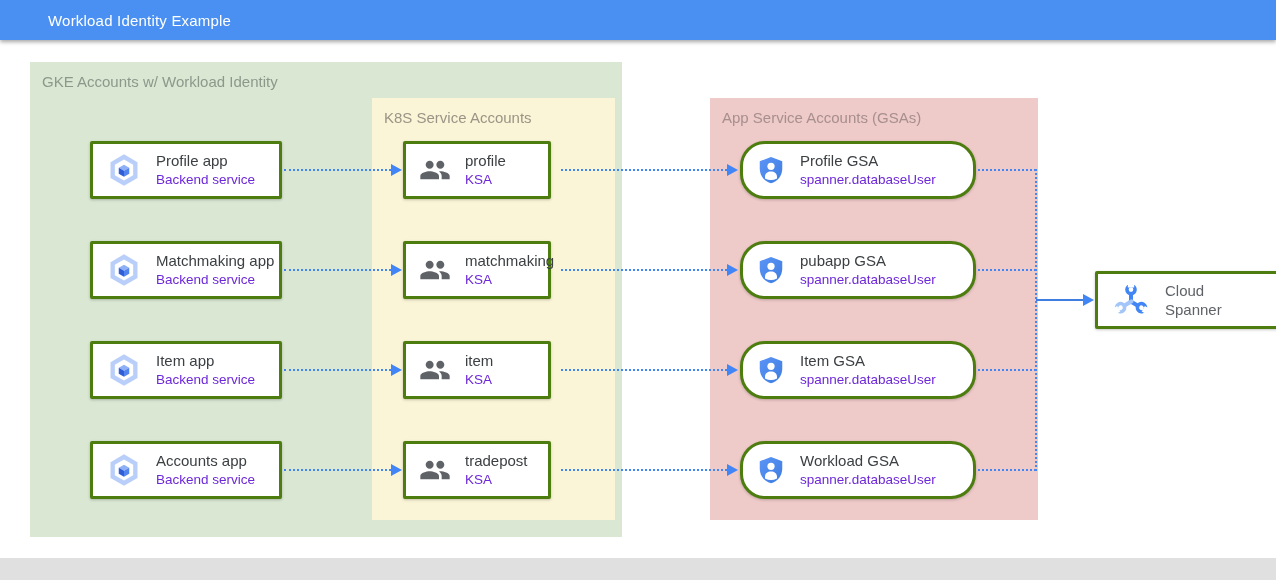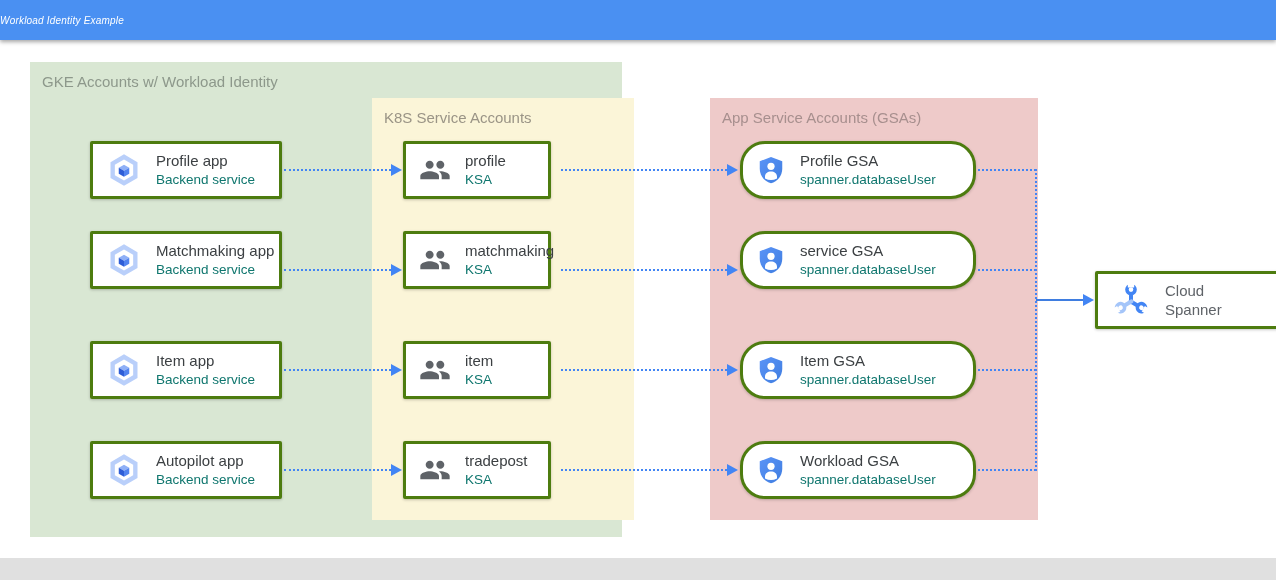--- a/index.html
+++ b/index.html
@@ -2,44 +2,44 @@
 <html><head>
 <meta charset="utf-8">
 <style>
   html,body{margin:0;padding:0;background:#ffffff;}
   .canvas{position:relative;width:1276px;height:580px;background:#ffffff;overflow:hidden;
           font-family:"Liberation Sans","DejaVu Sans",sans-serif;}
 
   
   .titlebar{position:absolute;left:0;top:0;width:1276px;height:40px;background:#4a90f2;
             box-shadow:0 2px 4px rgba(0,0,0,.35);display:flex;align-items:center;z-index:5;}
-  .titlebar .ttl{color:#ffffff;font-size:10px;letter-spacing:.2px;font-style:italic;}
+  .titlebar .ttl{margin-left:48px;color:#ffffff;font-size:15px;letter-spacing:.2px;}
 
   
   .footerbar{position:absolute;left:0;top:558px;width:1276px;height:22px;background:#e0e0e0;}
 
   
   .zone{position:absolute;box-sizing:border-box;}
   .zone .zlabel{position:absolute;left:12px;top:11px;font-size:15px;}
   .zone-gke{left:30px;top:62px;width:592px;height:475px;background:#d9e7d3;}
   .zone-gke .zlabel{color:#8d988b;}
-  .zone-ksa{left:372px;top:98px;width:262px;height:422px;background:#fbf5d8;}
+  .zone-ksa{left:372px;top:98px;width:243px;height:422px;background:#fbf5d8;}
   .zone-ksa .zlabel{color:#9a9486;}
   .zone-gsa{left:710px;top:98px;width:328px;height:422px;background:#eecac9;}
   .zone-gsa .zlabel{color:#a78f8e;}
 
   
   .node{position:absolute;height:58px;background:#ffffff;border:3px solid #4d7c0f;border-radius:2px;
         box-shadow:0 1px 3px rgba(0,0,0,.22);display:flex;align-items:center;box-sizing:border-box;
         padding-left:13px;z-index:3;}
   .node .ic{flex:0 0 auto;margin-right:14px;}
   .node .txt{display:flex;flex-direction:column;justify-content:center;white-space:nowrap;}
   .node .t{font-size:15px;color:#3c4043;line-height:20px;}
-  .node .s{font-size:13.5px;color:#0f766e;line-height:18px;}
-  .r1{top:141px}.r2{top:231px}.r3{top:341px}.r4{top:441px}
+  .node .s{font-size:13.5px;color:#6d28d9;line-height:18px;}
+  .r1{top:141px}.r2{top:241px}.r3{top:341px}.r4{top:441px}
   .app-node{left:90px;width:192px;}
   .ksa-node{left:403px;width:148px;}
   .gsa-node{left:740px;width:236px;border-radius:25px;}
   .spanner-node{left:1095px;top:271px;width:184px;}
   .spanner-node .t{color:#5f6368;width:72px;white-space:normal;line-height:19px;}
 
   
   .dline-h{position:absolute;height:0;border-top:2.5px dotted #4285f4;z-index:2;}
   .dline-v{position:absolute;width:0;border-left:2.5px dotted #4285f4;z-index:2;}
   .sline-h{position:absolute;height:0;border-top:2.5px solid #3f7de0;z-index:2;}
@@ -132,21 +132,21 @@
     <div class="txt">
         <div class="t">Item app</div>
     <div class="s">Backend service</div>
       </div>
   </div>
   <div class="node app-node r4">
     <svg class="ic" width="36" height="36">
         <use href="#sym-gke"></use>
       </svg>
     <div class="txt">
-        <div class="t">Autopilot app</div>
+        <div class="t">Accounts app</div>
     <div class="s">Backend service</div>
       </div>
   </div>
 
   <div class="node ksa-node r1">
     <svg class="ic" width="32" height="32">
         <use href="#sym-people"></use>
       </svg>
     <div class="txt">
         <div class="t">profile</div>
@@ -188,21 +188,21 @@
     <div class="txt">
         <div class="t">Profile GSA</div>
     <div class="s">spanner.databaseUser</div>
       </div>
   </div>
   <div class="node gsa-node r2">
     <svg class="ic" width="30" height="30">
         <use href="#sym-shield"></use>
       </svg>
     <div class="txt">
-        <div class="t">service GSA</div>
+        <div class="t">pubapp GSA</div>
     <div class="s">spanner.databaseUser</div>
       </div>
   </div>
   <div class="node gsa-node r3">
     <svg class="ic" width="30" height="30">
         <use href="#sym-shield"></use>
       </svg>
     <div class="txt">
         <div class="t">Item GSA</div>
     <div class="s">spanner.databaseUser</div>

